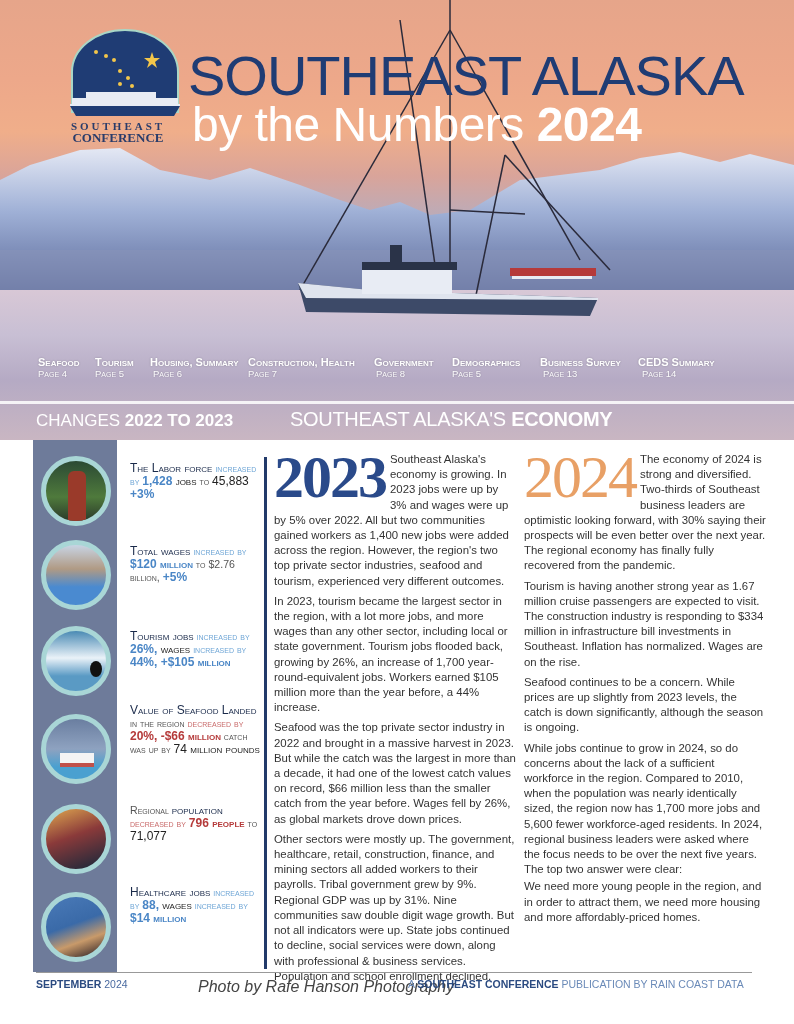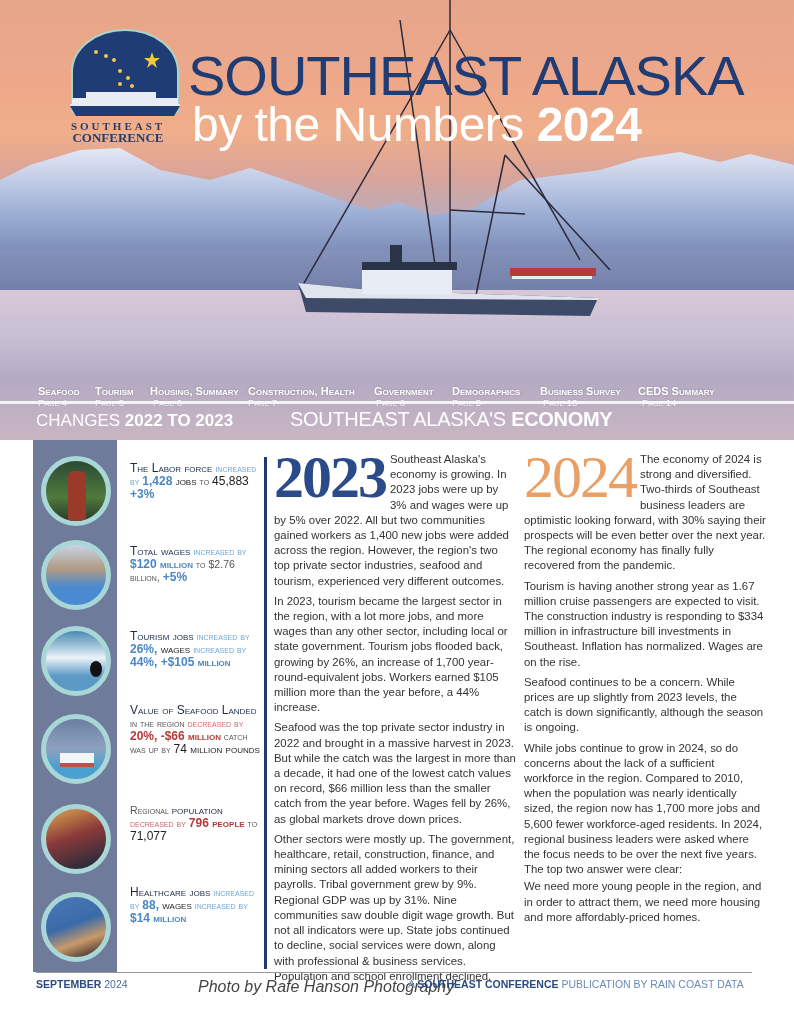--- a/index.html
+++ b/index.html
@@ -6,21 +6,21 @@
 body{width:794px;height:1024px;background:#fff;font-family:"Liberation Sans",sans-serif;position:relative;overflow:hidden}
 .hero{position:absolute;left:0;top:0;width:794px;height:440px;
  background:linear-gradient(180deg,#e6a58a 0%,#eda88a 18%,#f0ae8a 30%,#d9a49a 40%,#a9b0cc 55%,#8f9dc2 63%,#b8bad3 72%,#d9bfc6 80%,#c5b3c6 88%,#bdaec3 100%);overflow:hidden}
 .mountains{position:absolute;left:0;top:140px;width:794px;height:150px}
 .water{position:absolute;left:0;top:290px;width:794px;height:150px;background:linear-gradient(180deg,#d8c8d6 0%,#c8bfd4 30%,#b5aac4 60%,#c9b6c2 100%)}
 .boat{position:absolute;left:280px;top:0;width:340px;height:330px}
 .logo{position:absolute;left:66px;top:26px;width:118px;height:120px}
 .title1{position:absolute;left:188px;top:48px;font-size:56px;color:#1f3c74;letter-spacing:-1px;line-height:56px;white-space:nowrap}
 .title2{position:absolute;left:192px;top:100px;font-size:48px;color:#fff;font-weight:300;line-height:50px;white-space:nowrap;letter-spacing:-0.5px}
 .title2 b{font-weight:700}
-.nav{position:absolute;top:385px;left:0;width:769px;height:30px}
+.nav{position:absolute;top:356px;left:0;width:769px;height:30px}
 .navitem{position:absolute;color:#fff;font-size:10px;line-height:12px;text-shadow:0 0 2px rgba(0,0,0,.25)}
 .navitem .nm{font-weight:700;font-variant:small-caps;font-size:11px}
 .navitem .pg{font-variant:small-caps;font-size:9.5px;opacity:.95}
 .rule{position:absolute;left:0;top:401px;width:794px;height:3px;background:#fff;opacity:.85}
 .changes{position:absolute;left:36px;top:411px;color:#fff;font-size:17px;white-space:nowrap}
 .changes b{font-weight:700}
 .economy{position:absolute;left:290px;top:408px;color:#fff;font-size:20px;font-weight:300;white-space:nowrap;letter-spacing:-0.3px}
 .economy b{font-weight:700}
 .sidebar{position:absolute;left:33px;top:440px;width:84px;height:532px;background:#6e7b9a}
 .circle{position:absolute;left:8px;width:70px;height:70px;border-radius:50%;border:5px solid #a9d6d6;overflow:hidden}

